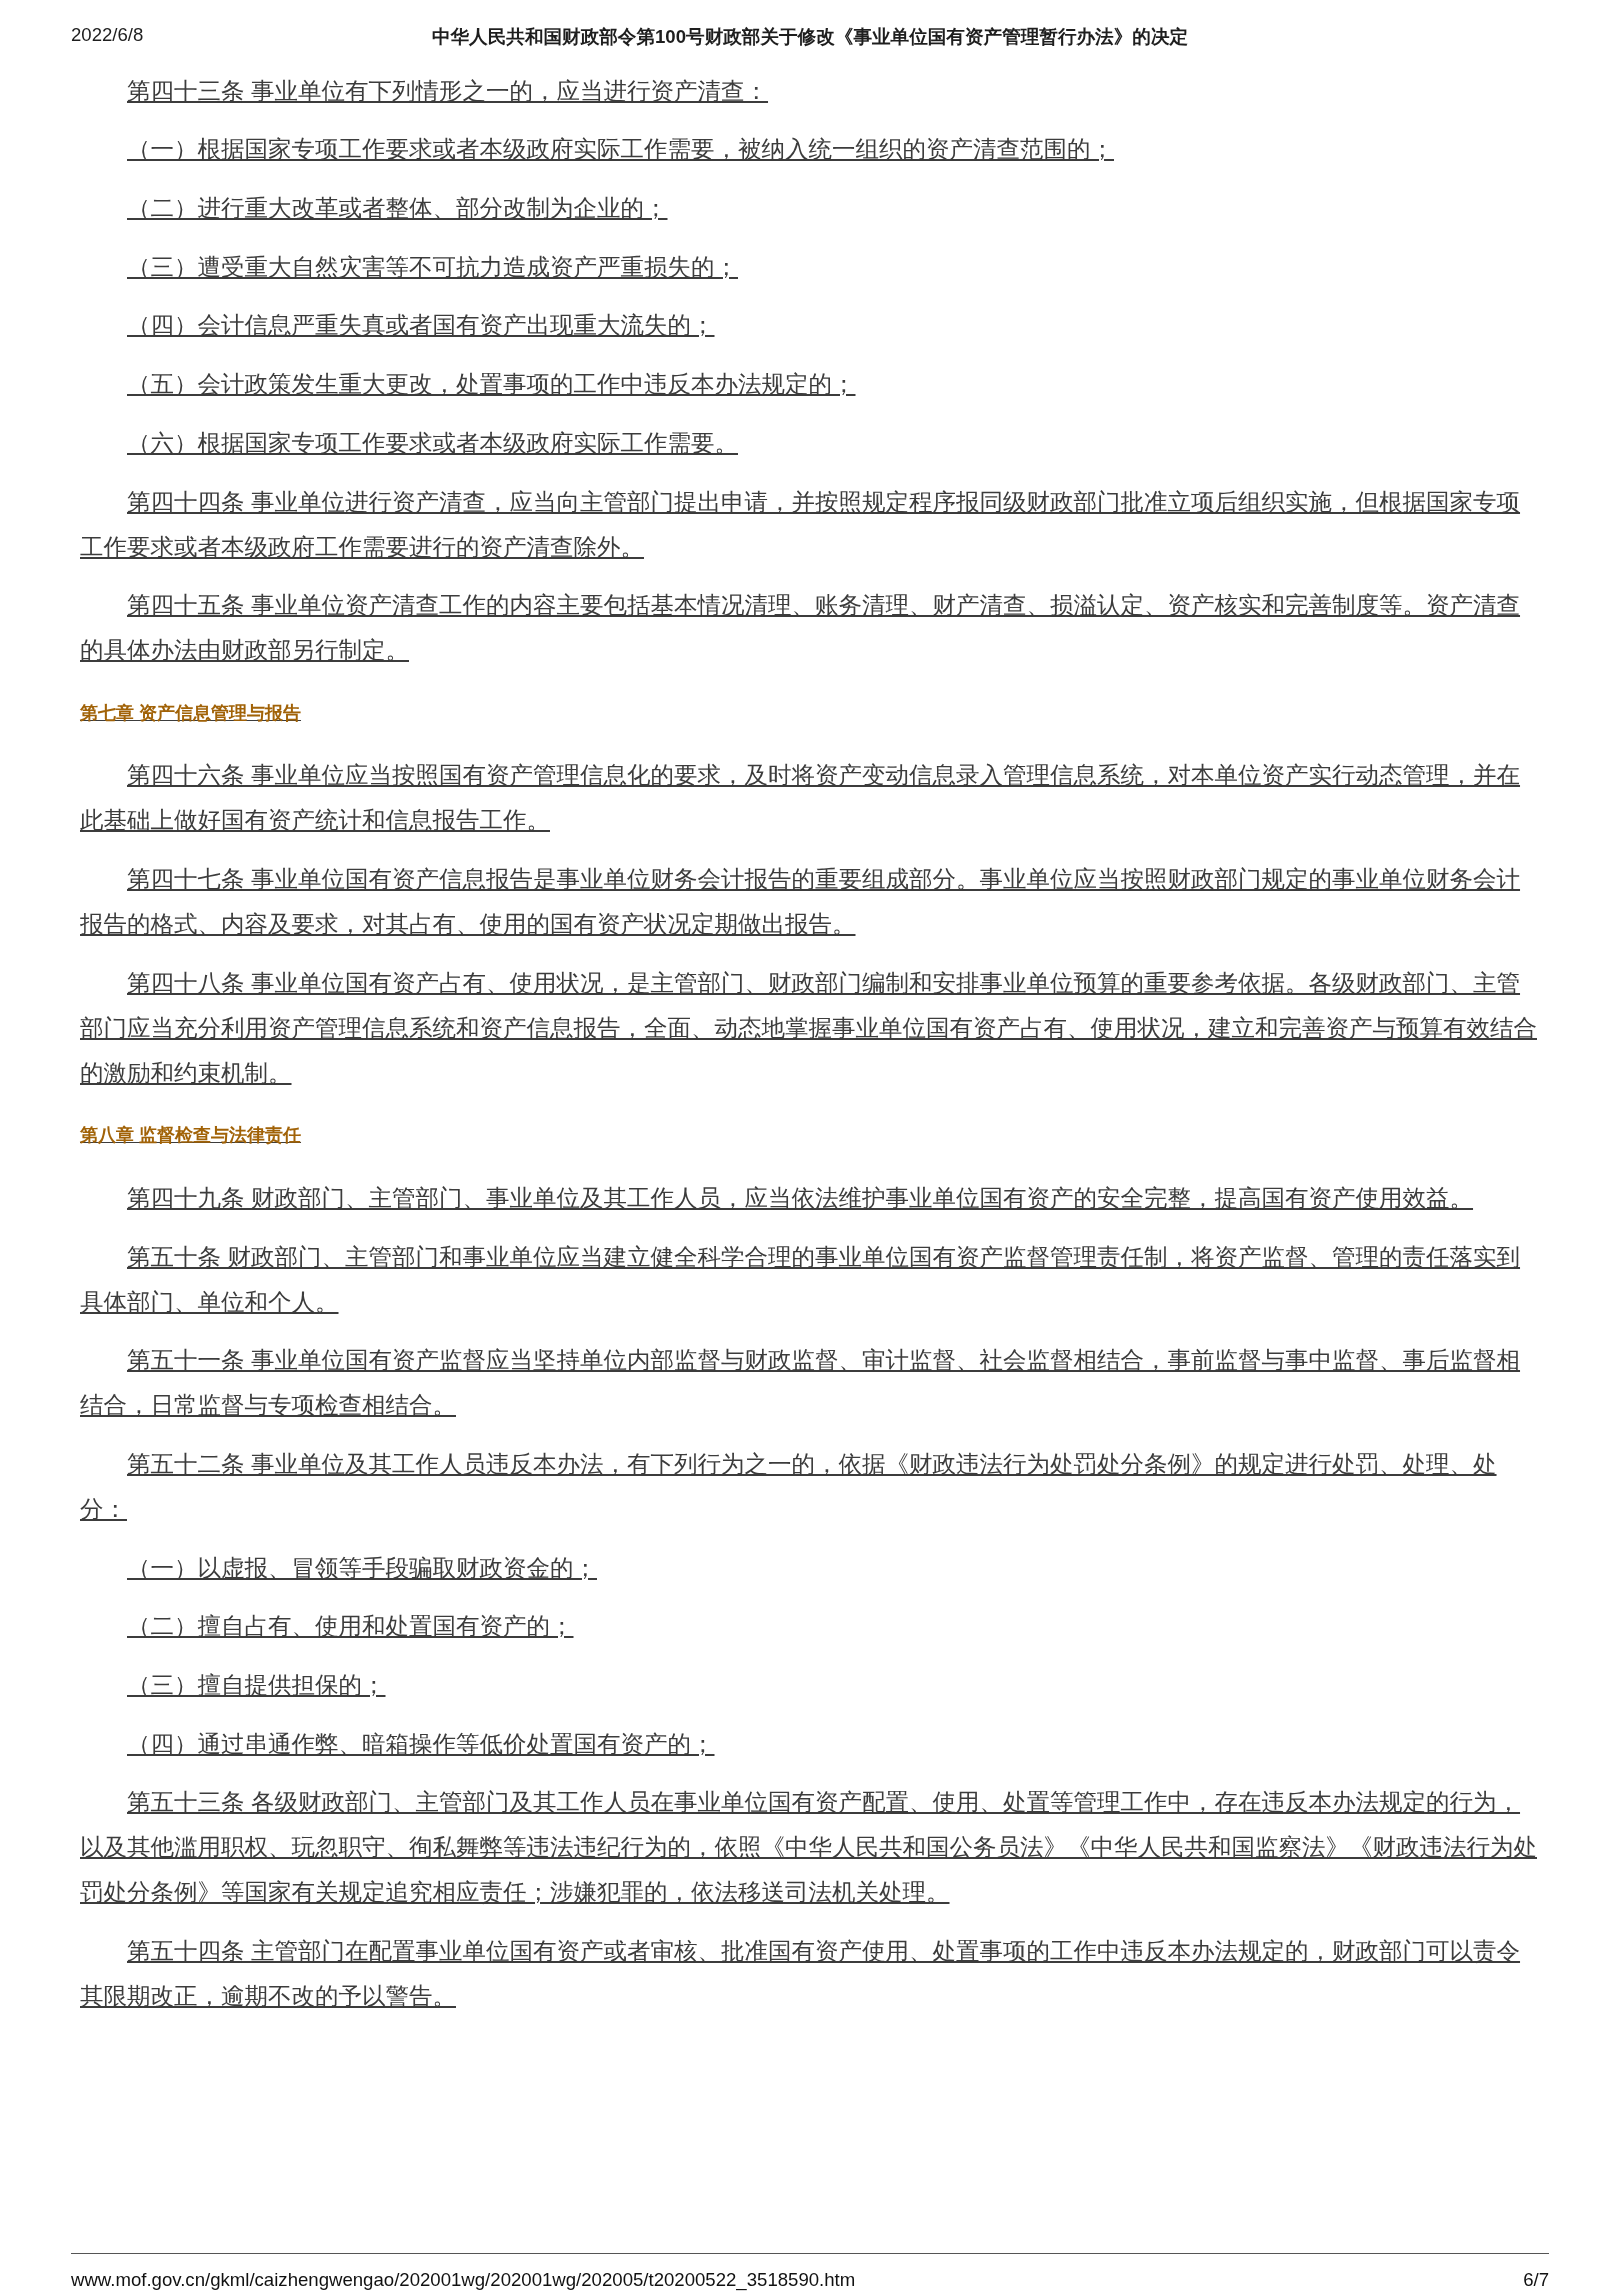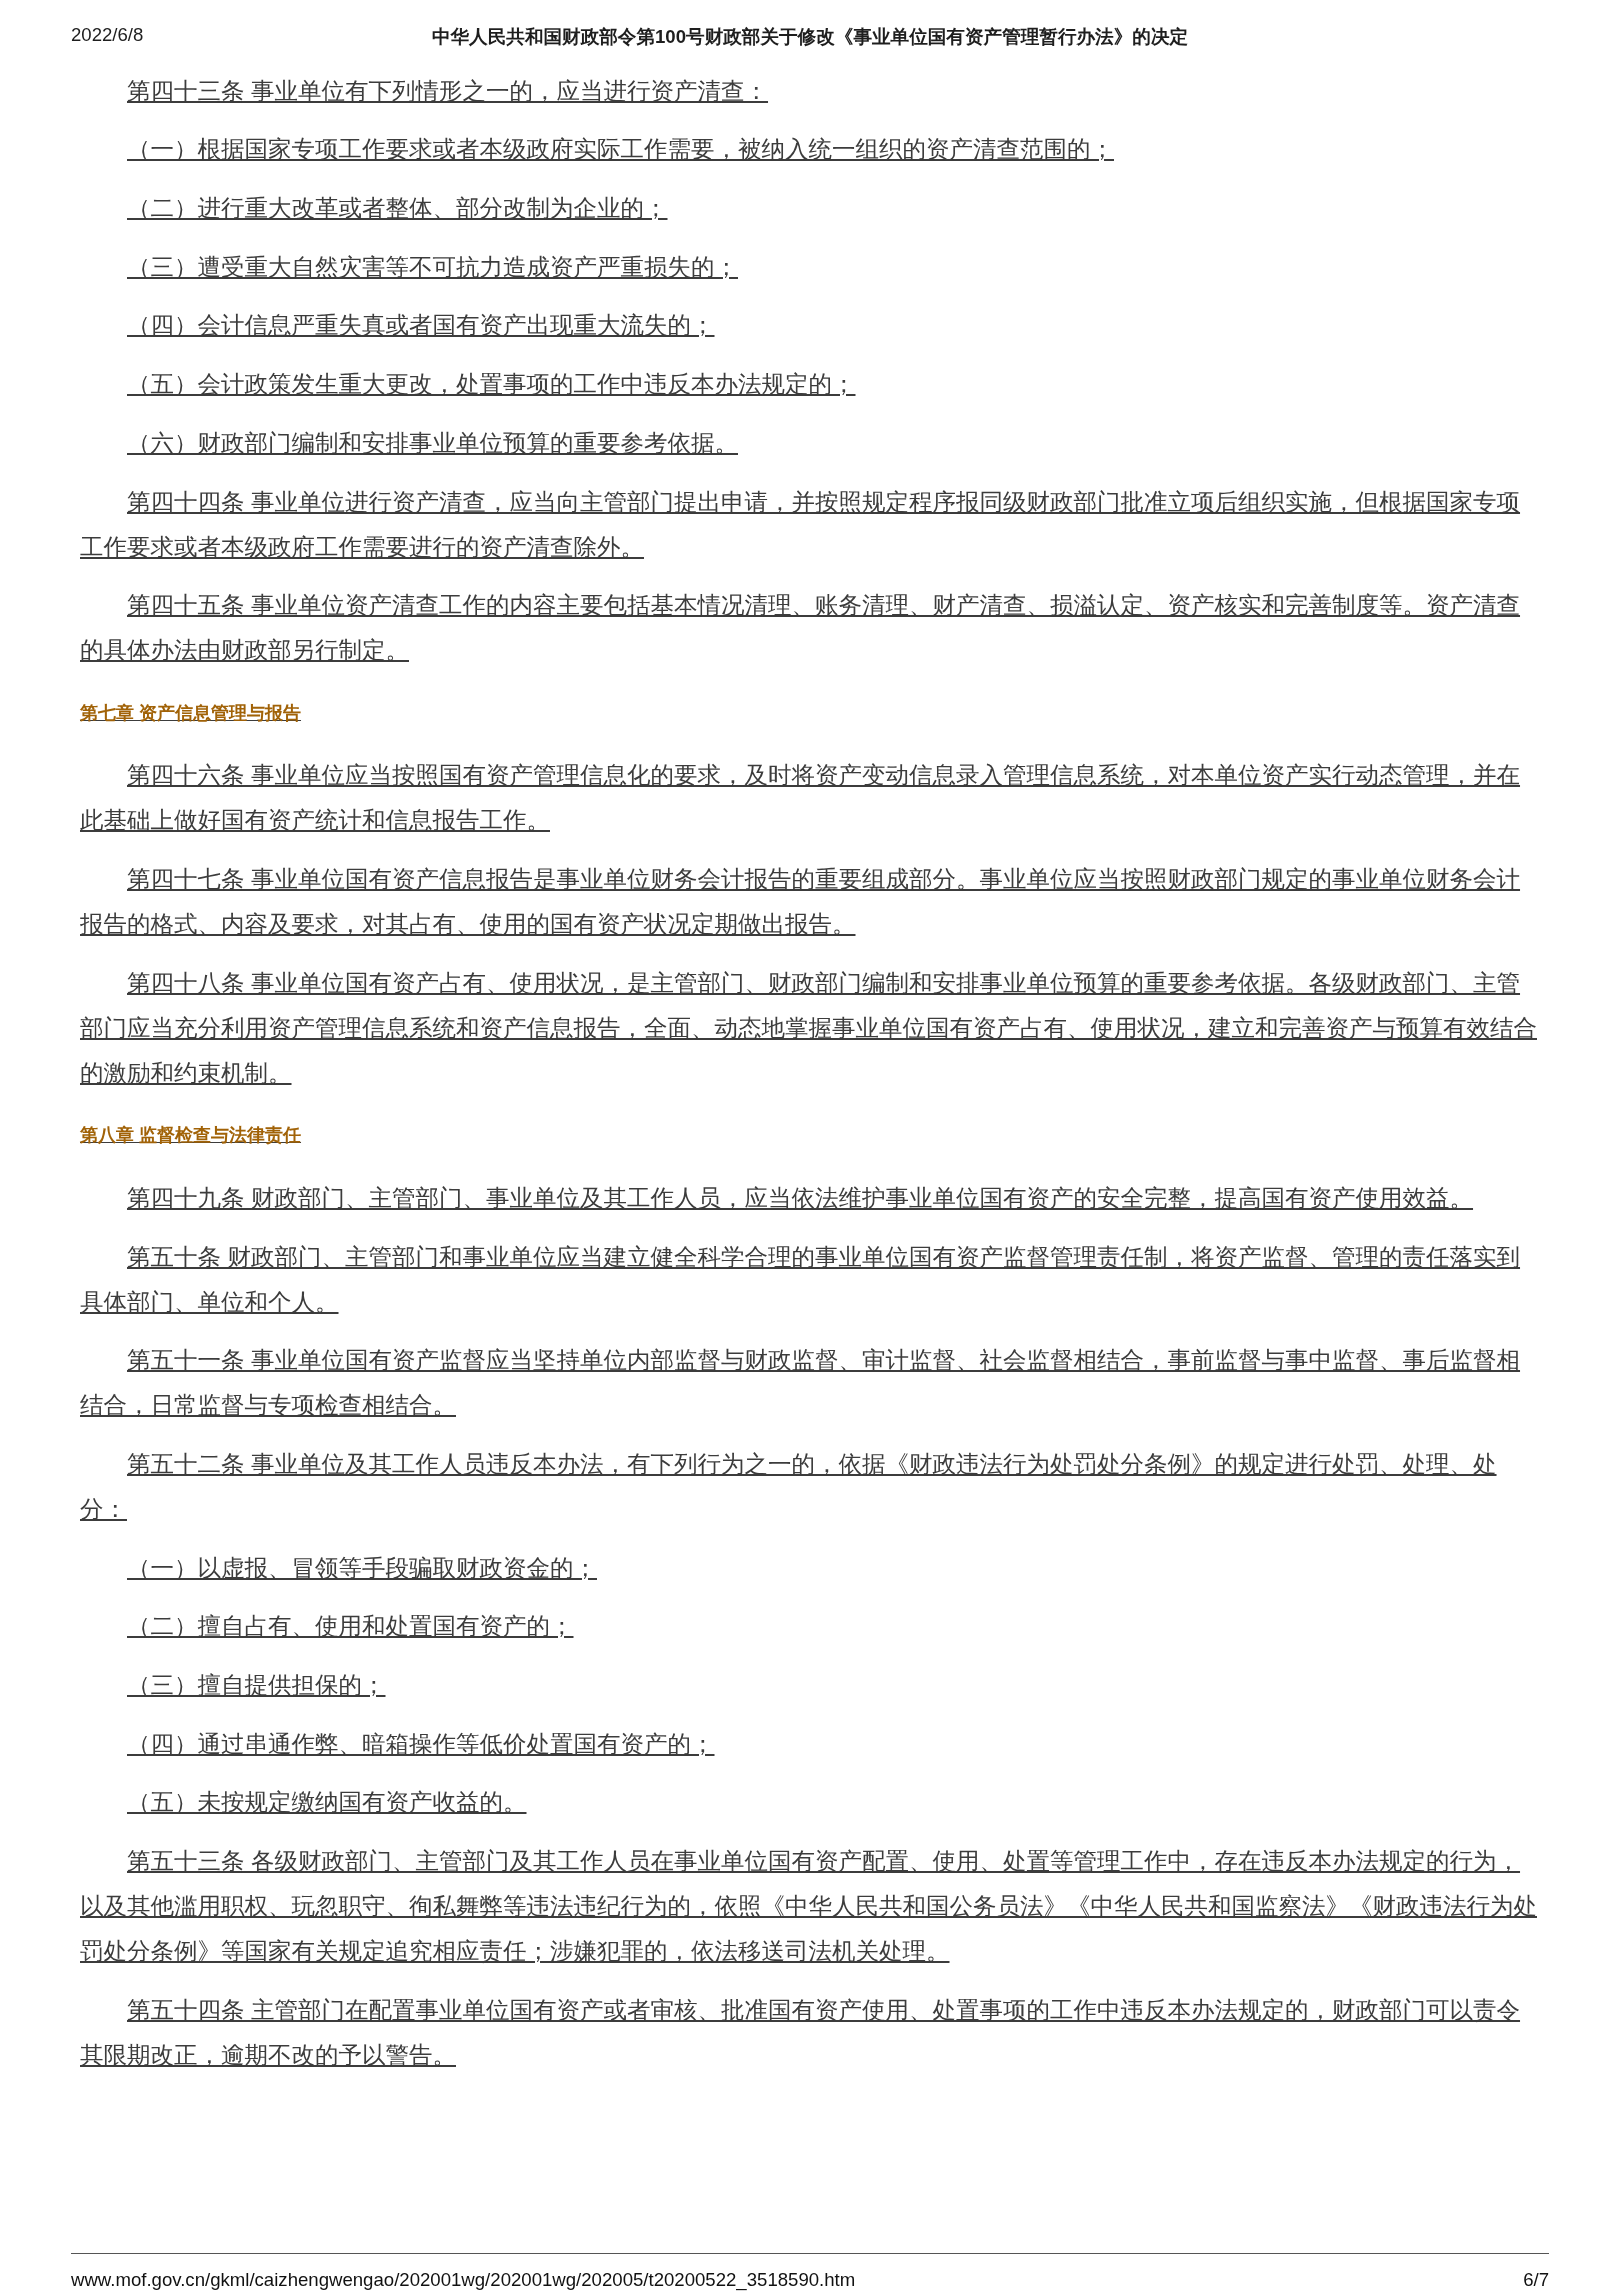--- a/index.html
+++ b/index.html
@@ -85,37 +85,36 @@
   <span class="header-title">中华人民共和国财政部令第100号财政部关于修改《事业单位国有资产管理暂行办法》的决定</span>
 </div>
 
 <div class="doc-body">
     <p class="para">第四十三条 事业单位有下列情形之一的，应当进行资产清查：</p>
     <p class="para">（一）根据国家专项工作要求或者本级政府实际工作需要，被纳入统一组织的资产清查范围的；</p>
     <p class="para">（二）进行重大改革或者整体、部分改制为企业的；</p>
     <p class="para">（三）遭受重大自然灾害等不可抗力造成资产严重损失的；</p>
     <p class="para">（四）会计信息严重失真或者国有资产出现重大流失的；</p>
     <p class="para">（五）会计政策发生重大更改，处置事项的工作中违反本办法规定的；</p>
-    <p class="para">（六）财政部门编制和安排事业单位预算的重要参考依据。</p>
+    <p class="para">（六）根据国家专项工作要求或者本级政府实际工作需要。</p>
     <p class="para">第四十四条 事业单位进行资产清查，应当向主管部门提出申请，并按照规定程序报同级财政部门批准立项后组织实施，但根据国家专项工作要求或者本级政府工作需要进行的资产清查除外。</p>
     <p class="para">第四十五条 事业单位资产清查工作的内容主要包括基本情况清理、账务清理、财产清查、损溢认定、资产核实和完善制度等。资产清查的具体办法由财政部另行制定。</p>
     <p class="chapter">第七章 资产信息管理与报告</p>
     <p class="para">第四十六条 事业单位应当按照国有资产管理信息化的要求，及时将资产变动信息录入管理信息系统，对本单位资产实行动态管理，并在此基础上做好国有资产统计和信息报告工作。</p>
     <p class="para">第四十七条 事业单位国有资产信息报告是事业单位财务会计报告的重要组成部分。事业单位应当按照财政部门规定的事业单位财务会计报告的格式、内容及要求，对其占有、使用的国有资产状况定期做出报告。</p>
     <p class="para">第四十八条 事业单位国有资产占有、使用状况，是主管部门、财政部门编制和安排事业单位预算的重要参考依据。各级财政部门、主管部门应当充分利用资产管理信息系统和资产信息报告，全面、动态地掌握事业单位国有资产占有、使用状况，建立和完善资产与预算有效结合的激励和约束机制。</p>
     <p class="chapter">第八章 监督检查与法律责任</p>
     <p class="para">第四十九条 财政部门、主管部门、事业单位及其工作人员，应当依法维护事业单位国有资产的安全完整，提高国有资产使用效益。</p>
     <p class="para">第五十条 财政部门、主管部门和事业单位应当建立健全科学合理的事业单位国有资产监督管理责任制，将资产监督、管理的责任落实到具体部门、单位和个人。</p>
     <p class="para">第五十一条 事业单位国有资产监督应当坚持单位内部监督与财政监督、审计监督、社会监督相结合，事前监督与事中监督、事后监督相结合，日常监督与专项检查相结合。</p>
     <p class="para">第五十二条 事业单位及其工作人员违反本办法，有下列行为之一的，依据《财政违法行为处罚处分条例》的规定进行处罚、处理、处分：</p>
     <p class="para">（一）以虚报、冒领等手段骗取财政资金的；</p>
     <p class="para">（二）擅自占有、使用和处置国有资产的；</p>
     <p class="para">（三）擅自提供担保的；</p>
     <p class="para">（四）通过串通作弊、暗箱操作等低价处置国有资产的；</p>
-    <p class="para">（五）未按规定缴纳国有资产收益的。</p>
     <p class="para">第五十三条 各级财政部门、主管部门及其工作人员在事业单位国有资产配置、使用、处置等管理工作中，存在违反本办法规定的行为，以及其他滥用职权、玩忽职守、徇私舞弊等违法违纪行为的，依照《中华人民共和国公务员法》《中华人民共和国监察法》《财政违法行为处罚处分条例》等国家有关规定追究相应责任；涉嫌犯罪的，依法移送司法机关处理。</p>
     <p class="para">第五十四条 主管部门在配置事业单位国有资产或者审核、批准国有资产使用、处置事项的工作中违反本办法规定的，财政部门可以责令其限期改正，逾期不改的予以警告。</p>
   </div>
 
 <div class="page-footer">
   <div class="footer-rule"></div>
   <div class="footer-row">
     <span>www.mof.gov.cn/gkml/caizhengwengao/202001wg/202001wg/202005/t20200522_3518590.htm</span>
     <span>6/7</span>
   </div>

